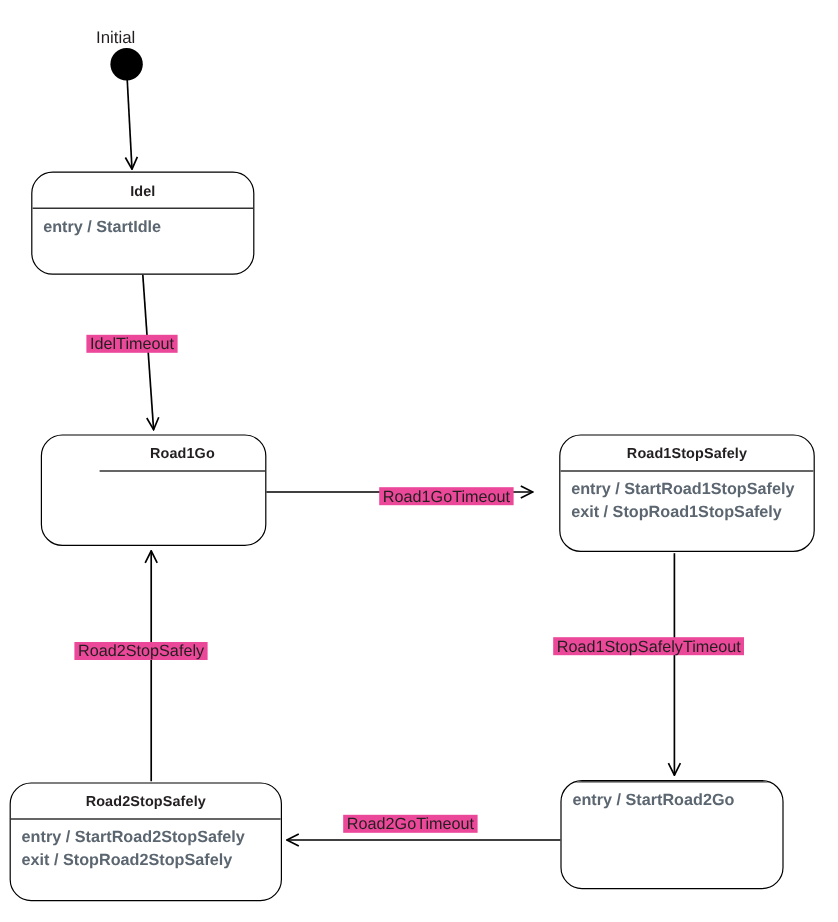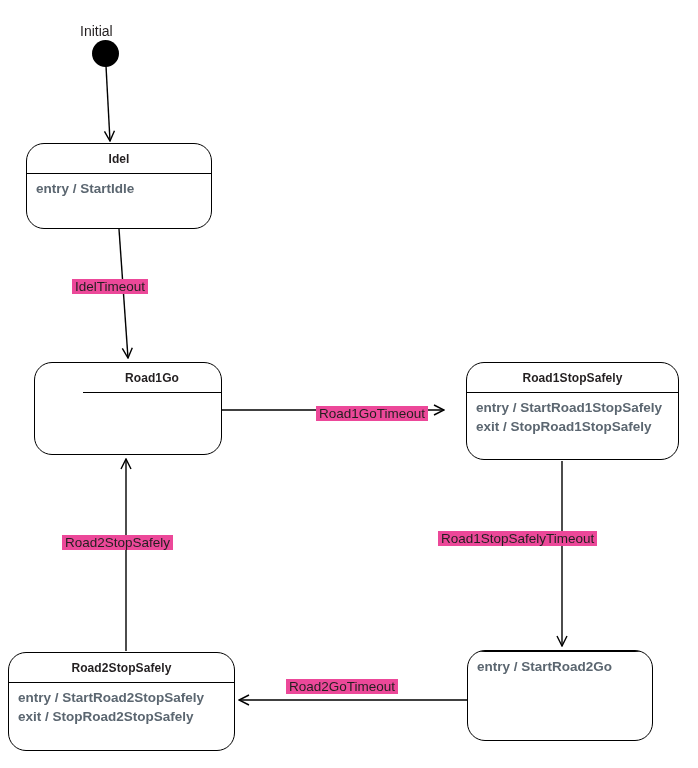--- a/index.html
+++ b/index.html
@@ -140,19 +140,19 @@
     <div class="state-body">
       <div class="state-action">entry / StartRoad2StopSafely</div>
       <div class="state-action">exit / StopRoad2StopSafely</div>
     </div>
   </div>
 
   <div class="edge-label" style="left:72px; top:279px;">IdelTimeout</div>
 
   <div class="edge-label" style="left:270px; top:406px;margin-left:46px;">Road1GoTimeout</div>
 
-  <div class="edge-label" style="left:438px; top:531px;">Road1StopSafelyTimeout</div>
+  <div class="edge-label" style="left:461px; top:531px;">Road1StopSafelyTimeout</div>
 
   <div class="edge-label" style="left:286px; top:679px;">Road2GoTimeout</div>
 
   <div class="edge-label" style="left:62px; top:535px;">Road2StopSafely</div>
 
 </div>
 
 </body></html>

